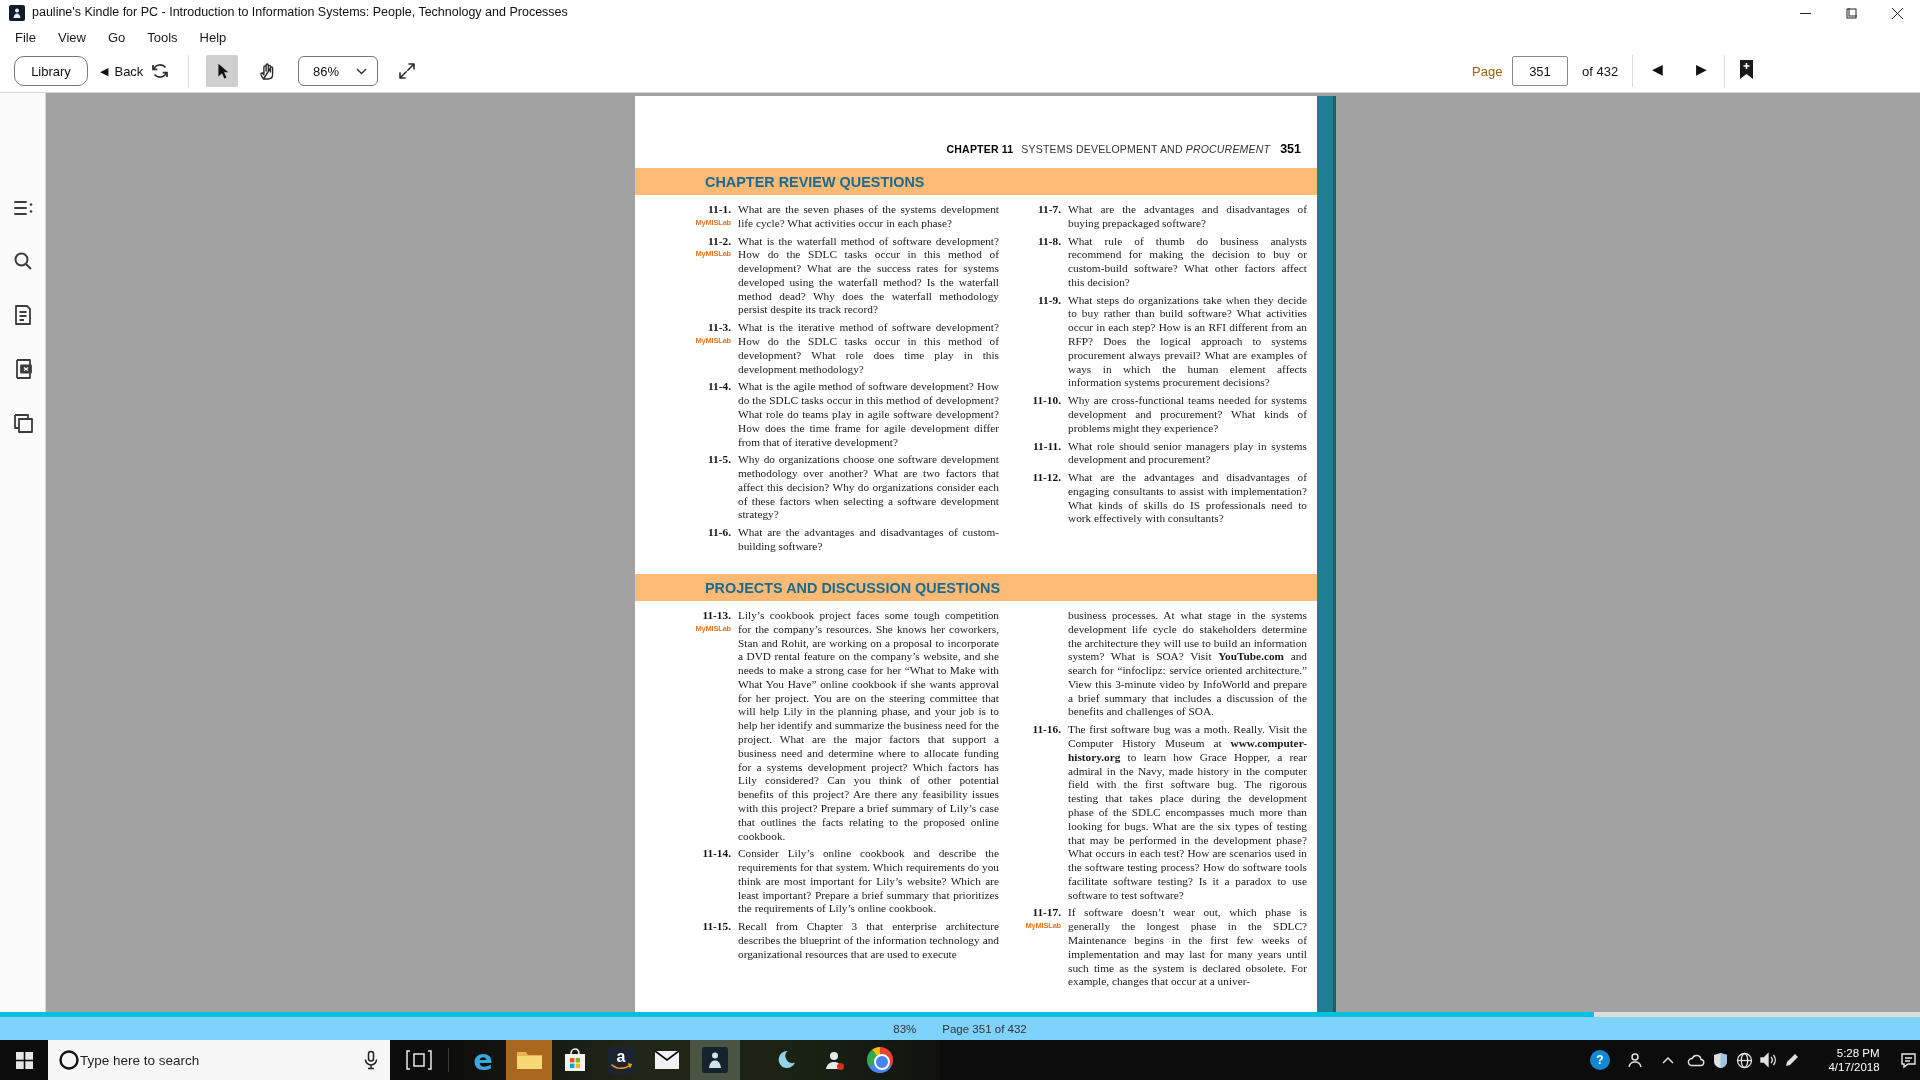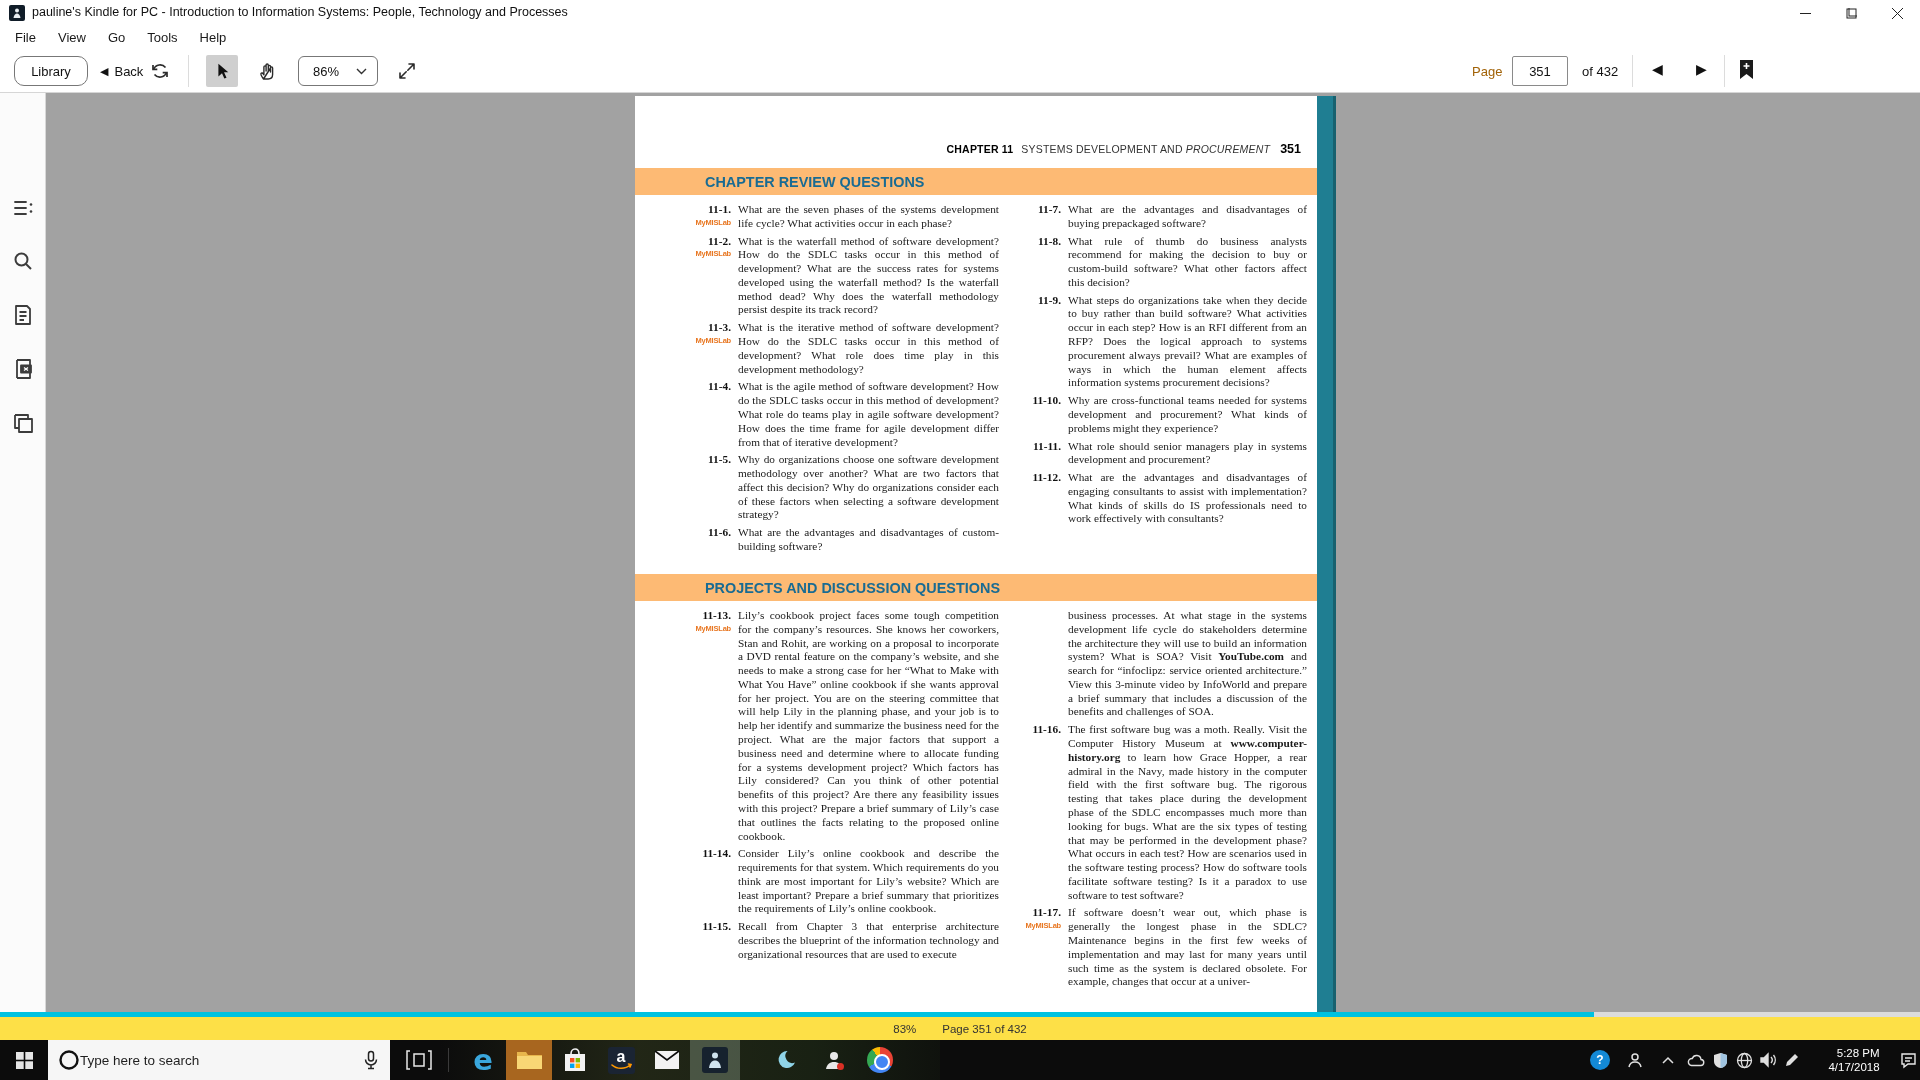--- a/index.html
+++ b/index.html
@@ -63,21 +63,21 @@
   .q-col-right { width:286px; }
   .q-row { display:flex; margin-bottom:4px; }
   .q-num { width:47px; flex-shrink:0; padding-right:7px; text-align:right; font-family:"Liberation Serif",serif; font-weight:bold; font-size:11.3px; line-height:1.22; color:#111; }
   .mymislab { font-family:"Liberation Sans",sans-serif; font-weight:bold; font-size:7.5px; letter-spacing:-.2px; color:#e87722; margin-top:1px; }
   .q-text { flex:1; font-family:"Liberation Serif",serif; font-size:11.3px; line-height:1.22; text-align:justify; color:#1a1a1a; }
   .q-text b { font-weight:bold; }
 
   
   .progress-track { position:absolute; top:1012px; left:0; width:1920px; height:5px; background:#dcdcdc; }
   .progress-fill { height:100%; background:#00c2e0; }
-  .statusbar { position:absolute; top:1017px; left:0; width:1920px; height:23px; background:#fde047; display:flex; align-items:center; justify-content:center; gap:26px; font-size:11.5px; color:#333; }
+  .statusbar { position:absolute; top:1017px; left:0; width:1920px; height:23px; background:#7dd3fc; display:flex; align-items:center; justify-content:center; gap:26px; font-size:11.5px; color:#333; }
 
   
   .taskbar { position:absolute; top:1040px; left:0; width:1920px; height:40px; background:#0c0c0c; }
   .wallpaper-tint { position:absolute; left:440px; top:0; width:500px; height:40px; background:linear-gradient(90deg, rgba(40,50,30,.0), rgba(60,70,35,.45) 40%, rgba(35,50,25,.55) 75%, rgba(25,35,18,.25)); }
   .tb-item { position:absolute; top:0; height:40px; display:flex; align-items:center; justify-content:center; }
   .start-btn { left:0; width:48px; }
   .search-box { left:48px; width:342px; background:#f6f6f6; display:flex; align-items:center; }
   .search-circle { margin-left:10px; flex-shrink:0; }
   .search-input { flex:1; border:none; outline:none; background:transparent; font-size:13.5px; color:#1f1f1f; margin-left:0; font-family:"Liberation Sans",sans-serif; }
   .search-input::placeholder { color:#1f1f1f; opacity:1; }

